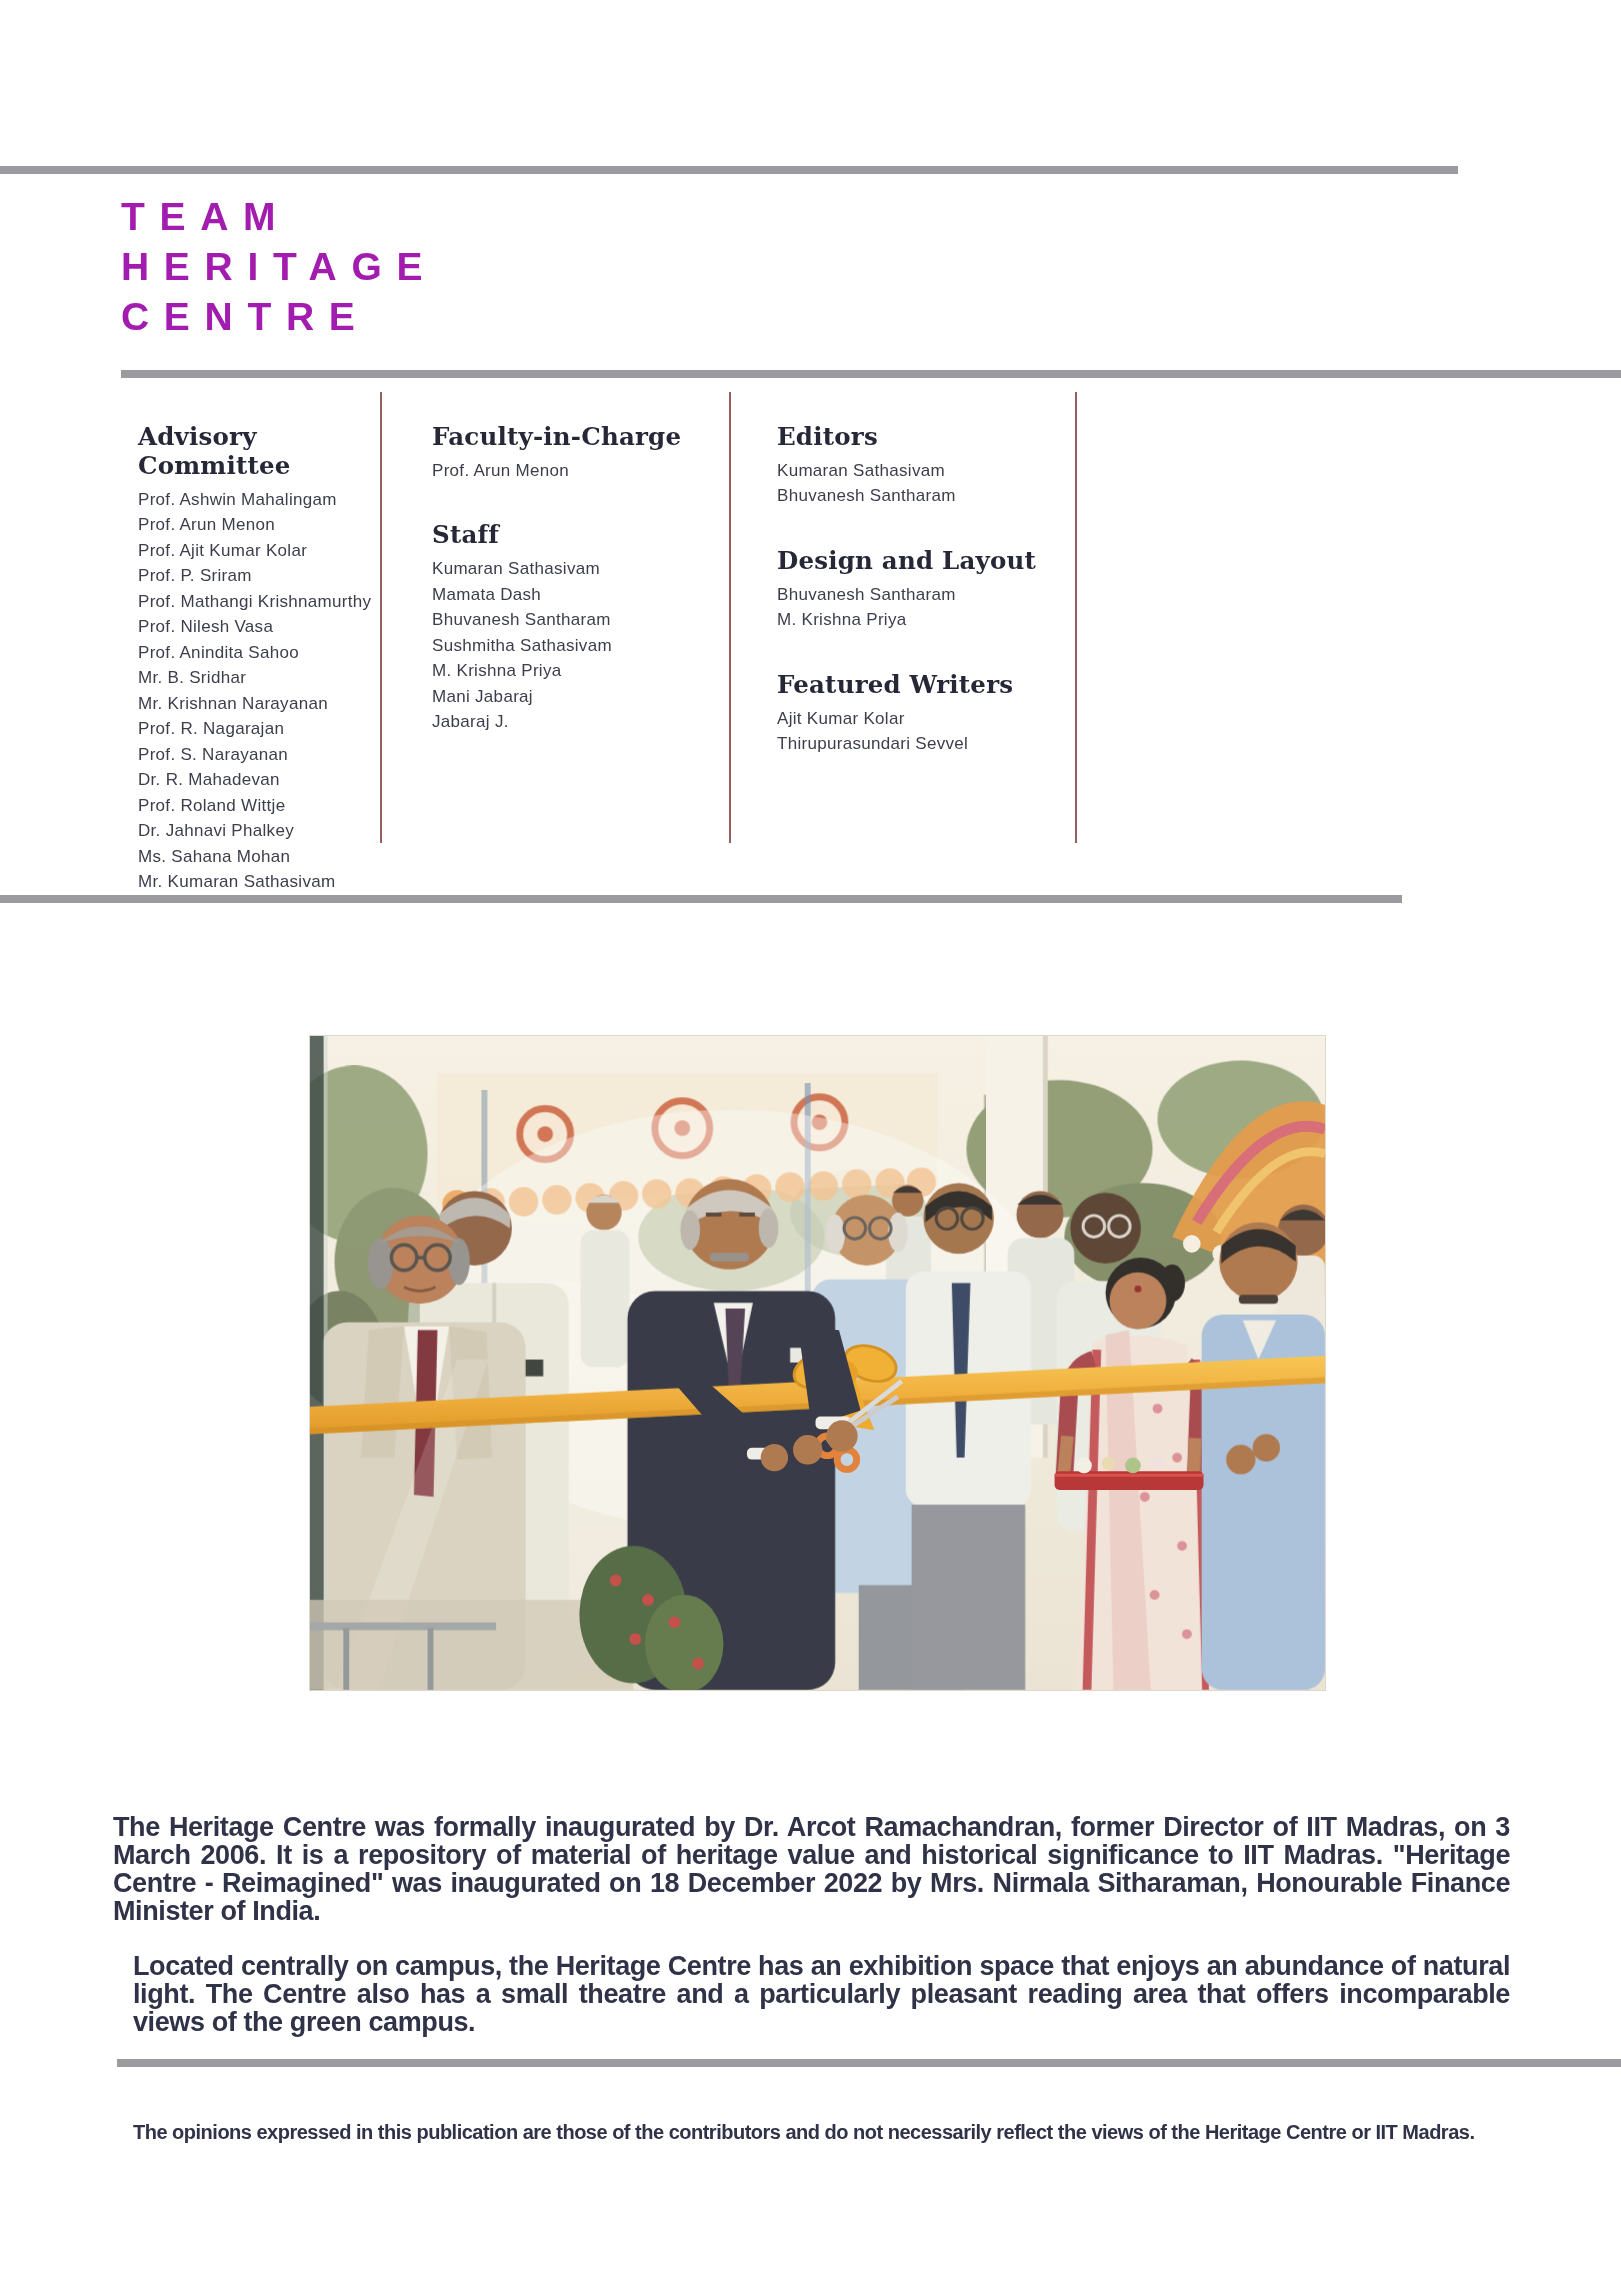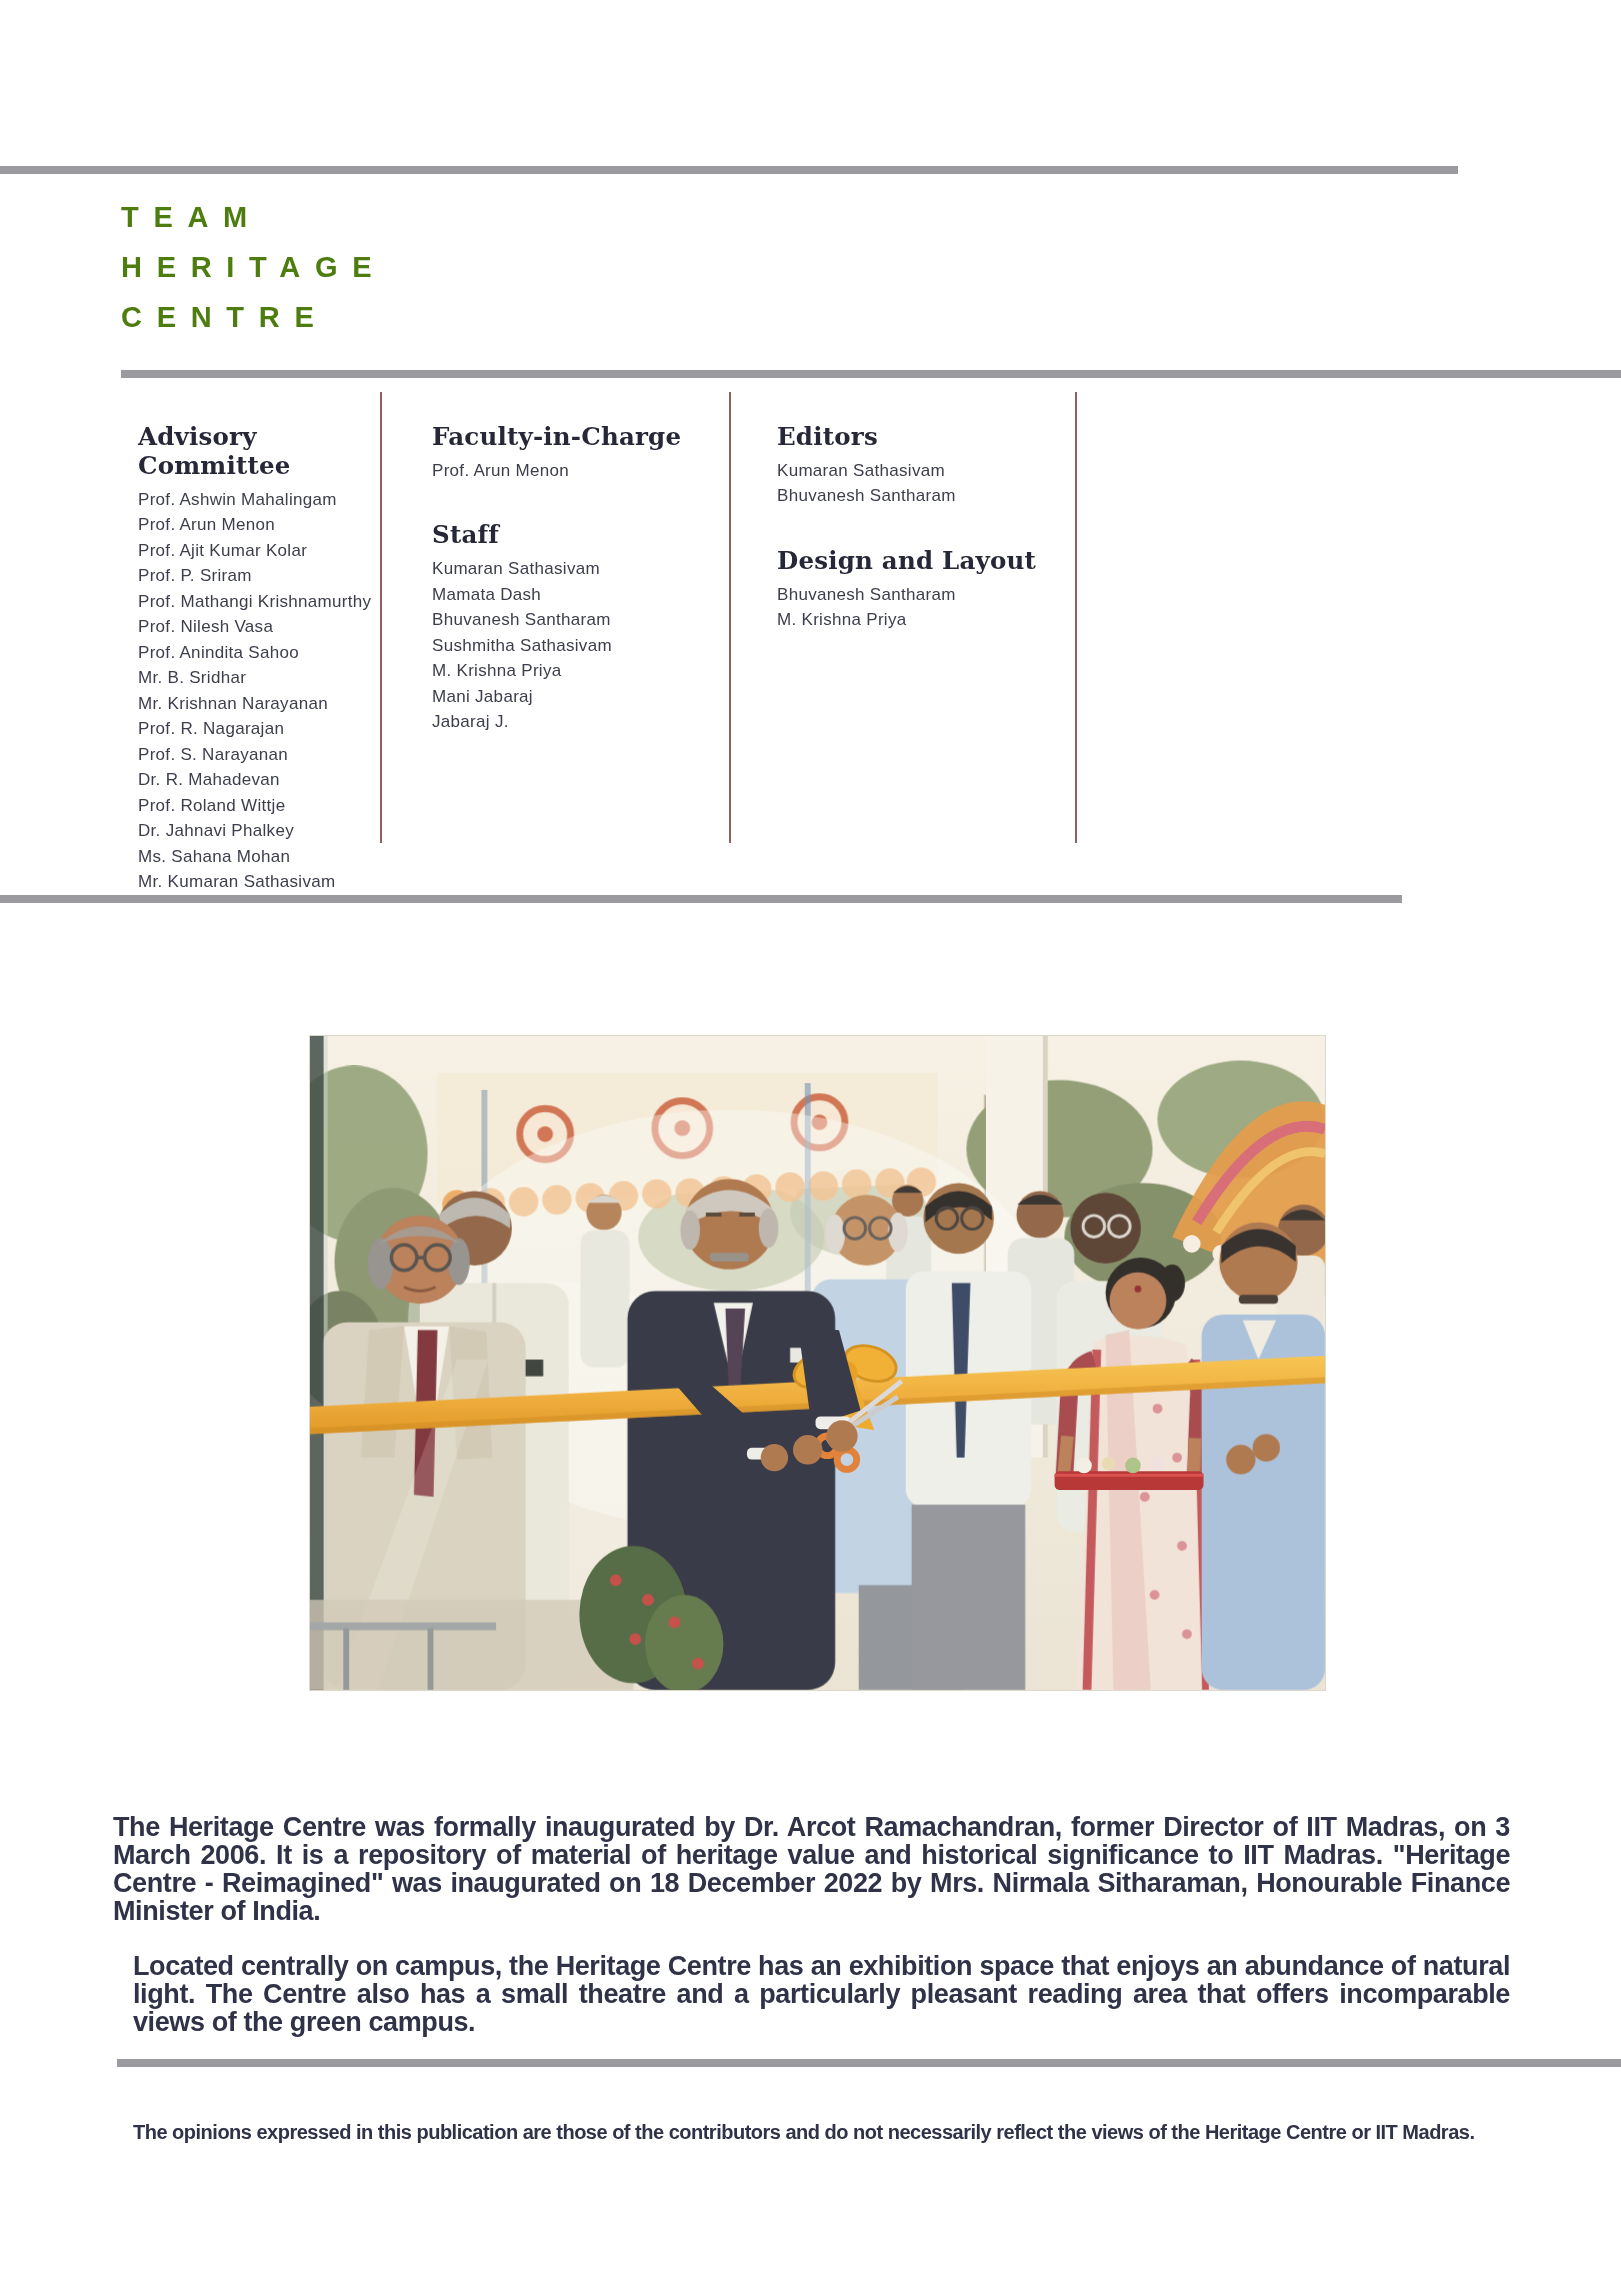--- a/index.html
+++ b/index.html
@@ -8,22 +8,22 @@
     font-family:"Liberation Sans", sans-serif;overflow:hidden;
   }
   
   .rule{position:absolute;background:#9b9b9f;height:7.8px;}
   .rule-top{left:0;top:166px;width:1458px;}
   .rule-title{left:121px;top:370px;width:1501px;}
   .rule-columns{left:0;top:895px;width:1402px;}
   .rule-footer{left:117px;top:2059px;width:1505px;}
 
   
-  .title{position:absolute;left:121px;top:192px;color:#4d7c0f;
-    font-size:29px;font-weight:600;letter-spacing:14.7px;line-height:50px;white-space:nowrap;}
+  .title{position:absolute;left:121px;top:192px;color:#a21caf;
+    font-size:39px;font-weight:600;letter-spacing:14.7px;line-height:50px;white-space:nowrap;}
   .title div{height:50px;}
 
   
   .col{position:absolute;top:422px;margin-left:20px;}
   .col-1{left:118px;width:257px;}
   .col-2{left:412px;width:304px;}
   .col-3{left:757px;width:314px;}
   .vdivider{position:absolute;top:392px;height:451px;width:2px;background:#94605f;}
   .vd-1{left:380px;} .vd-2{left:729px;} .vd-3{left:1075px;}
   .section + .section{margin-top:37px;}
@@ -126,20 +126,27 @@
       <ul>
         <li>Kumaran Sathasivam</li>
         <li>Bhuvanesh Santharam</li>
       </ul>
     </div>
     <div class="section">
       <h3>Design and Layout</h3>
       <ul>
         <li>Bhuvanesh Santharam</li>
         <li>M. Krishna Priya</li>
+      </ul>
+    </div>
+    <div class="section">
+      <h3>Featured Writers</h3>
+      <ul>
+        <li>Ajit Kumar Kolar</li>
+        <li>Thirupurasundari Sevvel</li>
       </ul>
     </div>
   </div>
 
   <div class="vdivider vd-3"></div>
 
   <div class="rule rule-columns"></div>
 
   <figure class="photo" role="img" aria-label="Photograph of the Heritage Centre inauguration: dignitaries cutting a yellow ribbon, with a woman in a sari holding a tray">
     <svg viewBox="0 0 1036 667" preserveAspectRatio="none">

